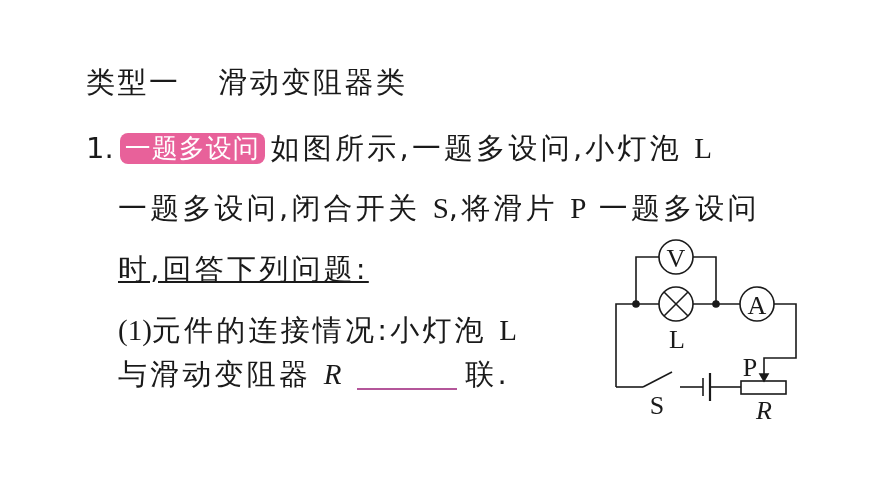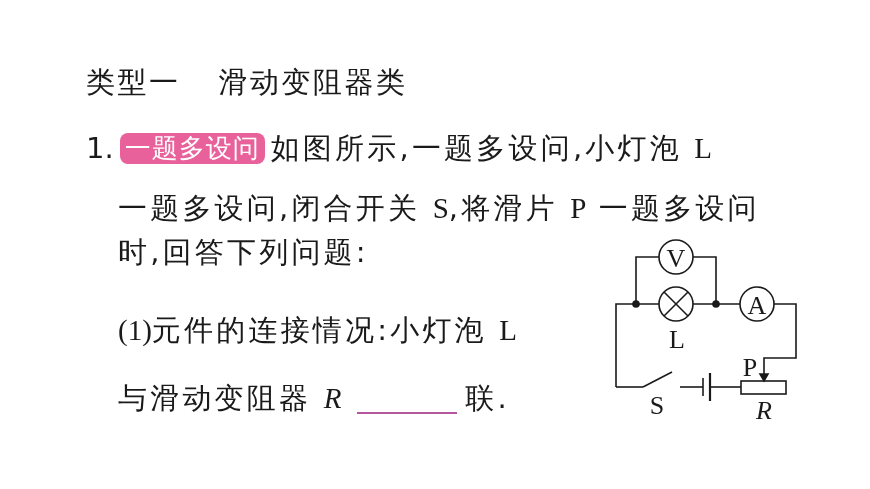--- a/index.html
+++ b/index.html
@@ -14,23 +14,23 @@
     .q1 { left: 86px; top: 133px; }
     .q1 .num { letter-spacing: 0; }
     .badge {
       display: inline-block; background: #e8619a; color: #ffffff;
       border-radius: 8px; padding: 2px 5px 3px 5px; margin: 0 6px 0 6px;
       font-size: 26px; letter-spacing: 1px; vertical-align: 1px; font-weight: normal;
     }
     .serif { font-family: "Liberation Serif", serif; letter-spacing: 0; }
     .ital { font-style: italic; }
     .l2 { left: 118px; top: 194px; }
-    .l3 { left: 118px; top: 238px; }
+    .l3 { left: 118px; top: 255px; text-decoration: underline; }
     .l4 { left: 118px; top: 316px; text-align: center; }
-    .l5 { left: 118px; top: 384px; }
+    .l5 { left: 118px; top: 360px; }
     .blank {
       display: inline-block; width: 100px; height: 22px;
       border-bottom: 2px solid #b4569a; vertical-align: -6px; margin: 0 8px 0 16px;
     }
     svg.circuit { position: absolute; left: 0; top: 0; }
     svg text { font-family: "Liberation Serif", serif; fill: #1a1a1a; }
   </style>
 </head>
 <body>
 

